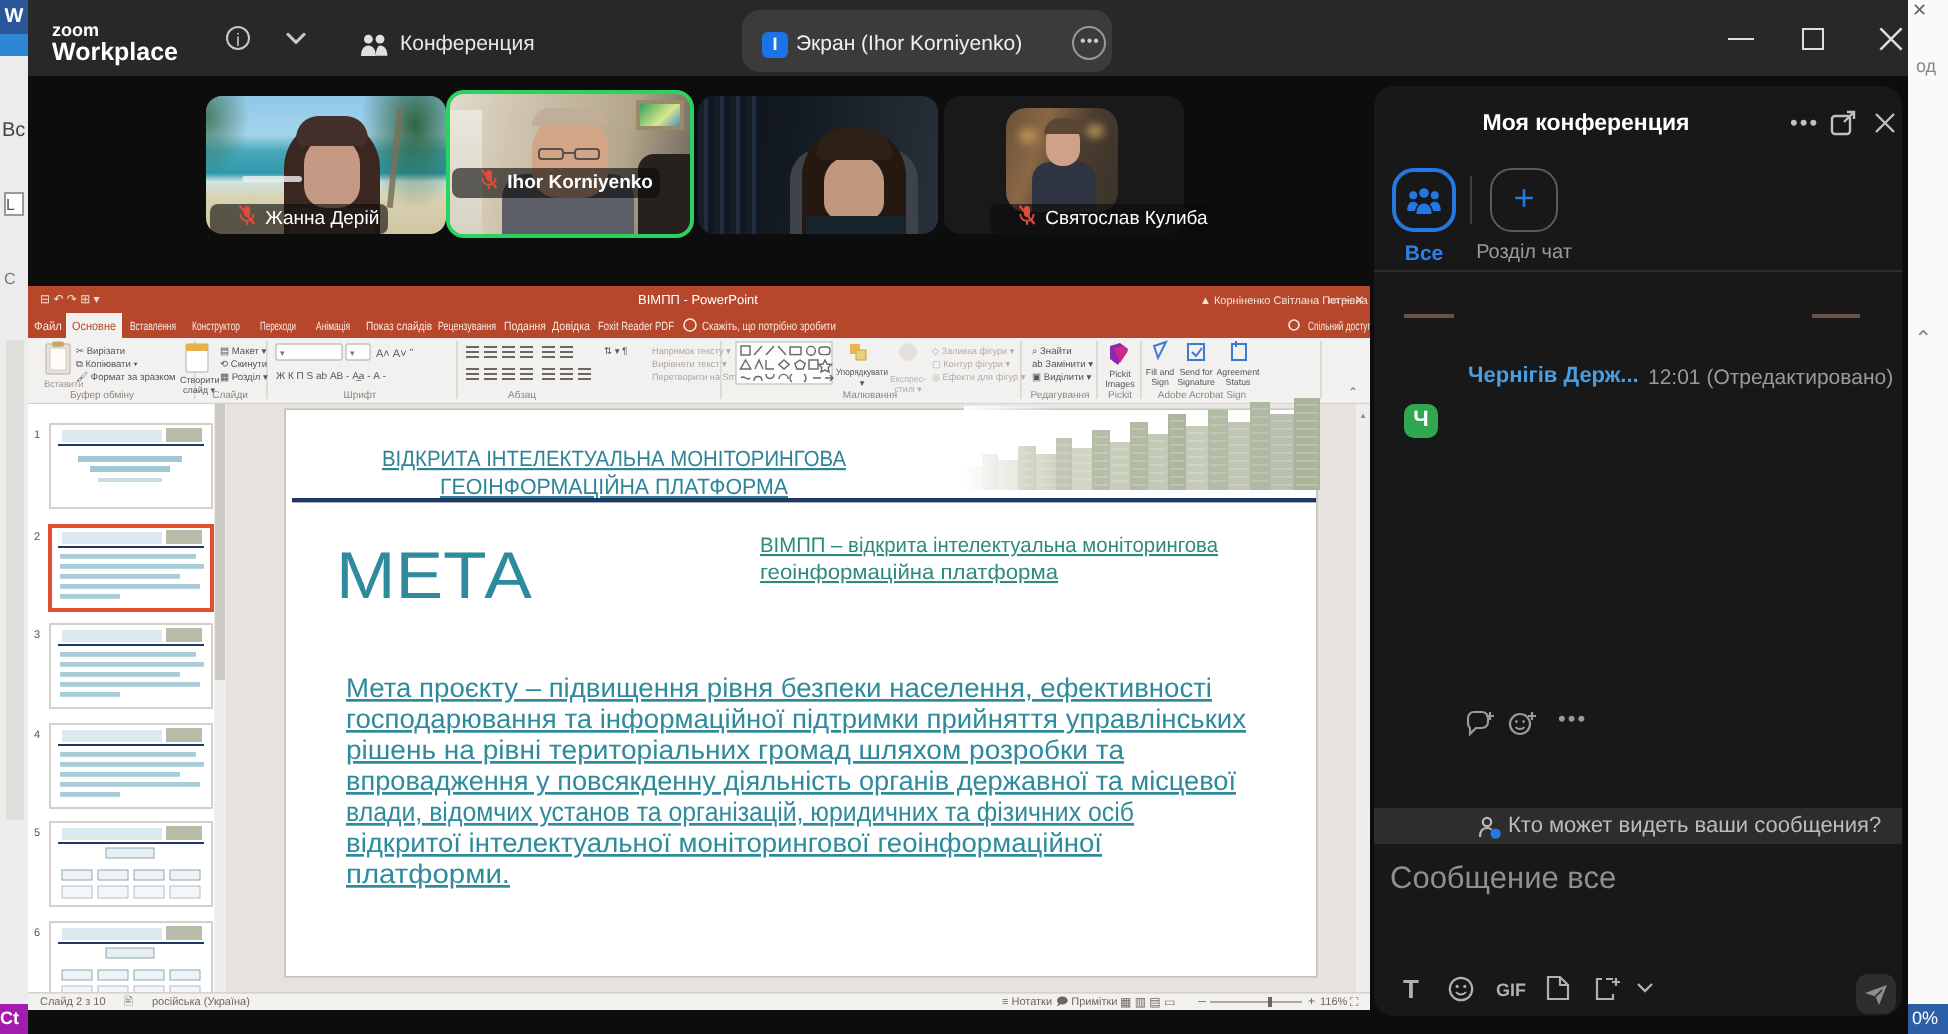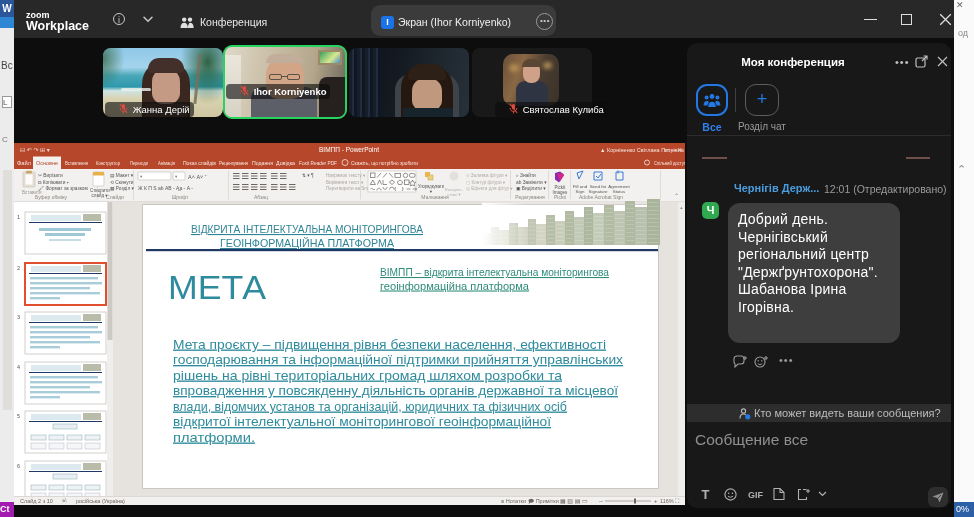--- a/index.html
+++ b/index.html
@@ -569,21 +569,20 @@
   <div class="abs" style="left:9px;top:78px;width:32px;text-align:center;color:#2f80ed;font-size:10.5px;font-weight:bold;">Все</div>
   <div class="abs" style="left:48px;top:45px;width:1px;height:24px;background:#3f3f3f;"></div>
   <div class="abs" style="left:58px;top:41px;width:34px;height:32px;border:1.3px solid #5c5c5c;border-radius:11px;color:#2478e4;font-size:18px;text-align:center;line-height:29px;">+</div>
   <div class="abs" style="left:44px;top:78px;width:62px;text-align:center;color:#9a9a9a;font-size:10px;white-space:nowrap;">Розділ чат</div>
   <div class="abs" style="left:0;top:92px;width:264px;height:1px;background:#2c2c2c;"></div>
   <div class="abs" style="left:15px;top:114px;width:25px;height:2px;background:#6e4f4c;"></div>
   <div class="abs" style="left:219px;top:114px;width:24px;height:2px;background:#6e4f4c;"></div>
   <div class="abs" style="left:47px;top:139px;color:#4a9ee0;font-size:11px;font-weight:bold;">Чернігів Держ...</div>
   <div class="abs" style="left:137px;top:140px;color:#9a9a9a;font-size:10.5px;">12:01 (Отредактировано)</div>
   <div class="abs" style="left:15px;top:159px;width:17px;height:17px;background:#2fa84f;border-radius:5px;color:#fff;font-size:11px;font-weight:bold;text-align:center;line-height:17px;">Ч</div>
-  <div class="abs" style="left:41px;top:160px;width:172px;height:140px;background:#3e3e3e;border-radius:12px;color:#fff;font-size:14px;letter-spacing:0.2px;line-height:17.5px;padding:8px 0 0 10px;">Добрий день.<br>Чернігівський<br>регіональний центр<br>"Держґрунтохорона".<br>Шабанова Ірина<br>Ігорівна.</div>
   <svg class="abs" style="left:46px;top:312px;" width="15" height="13" viewBox="0 0 15 13">
         <path d="M1 4 a3 3 0 0 1 3-3 h4 a3 3 0 0 1 3 3 v2 a3 3 0 0 1 -3 3 h-3 l-3 3 v-3 a3 3 0 0 1 -1-2.5 z" fill="none" stroke="#9a9a9a" stroke-width="1.1"></path>
         <path d="M12 1 v4 M10 3 h4" stroke="#9a9a9a" stroke-width="1.1"></path>
       </svg>
   <svg class="abs" style="left:67px;top:312px;" width="15" height="13" viewBox="0 0 15 13">
         <circle cx="6" cy="7" r="5" fill="none" stroke="#9a9a9a" stroke-width="1.1"></circle>
         <circle cx="4.2" cy="5.8" r="0.7" fill="#9a9a9a"></circle>
         <circle cx="7.8" cy="5.8" r="0.7" fill="#9a9a9a"></circle>
         <path d="M3.8 8.5 c1 1.4 3.4 1.4 4.4 0" fill="none" stroke="#9a9a9a" stroke-width="1"></path>
         <path d="M12 1 v4 M10 3 h4" stroke="#9a9a9a" stroke-width="1.1"></path>

